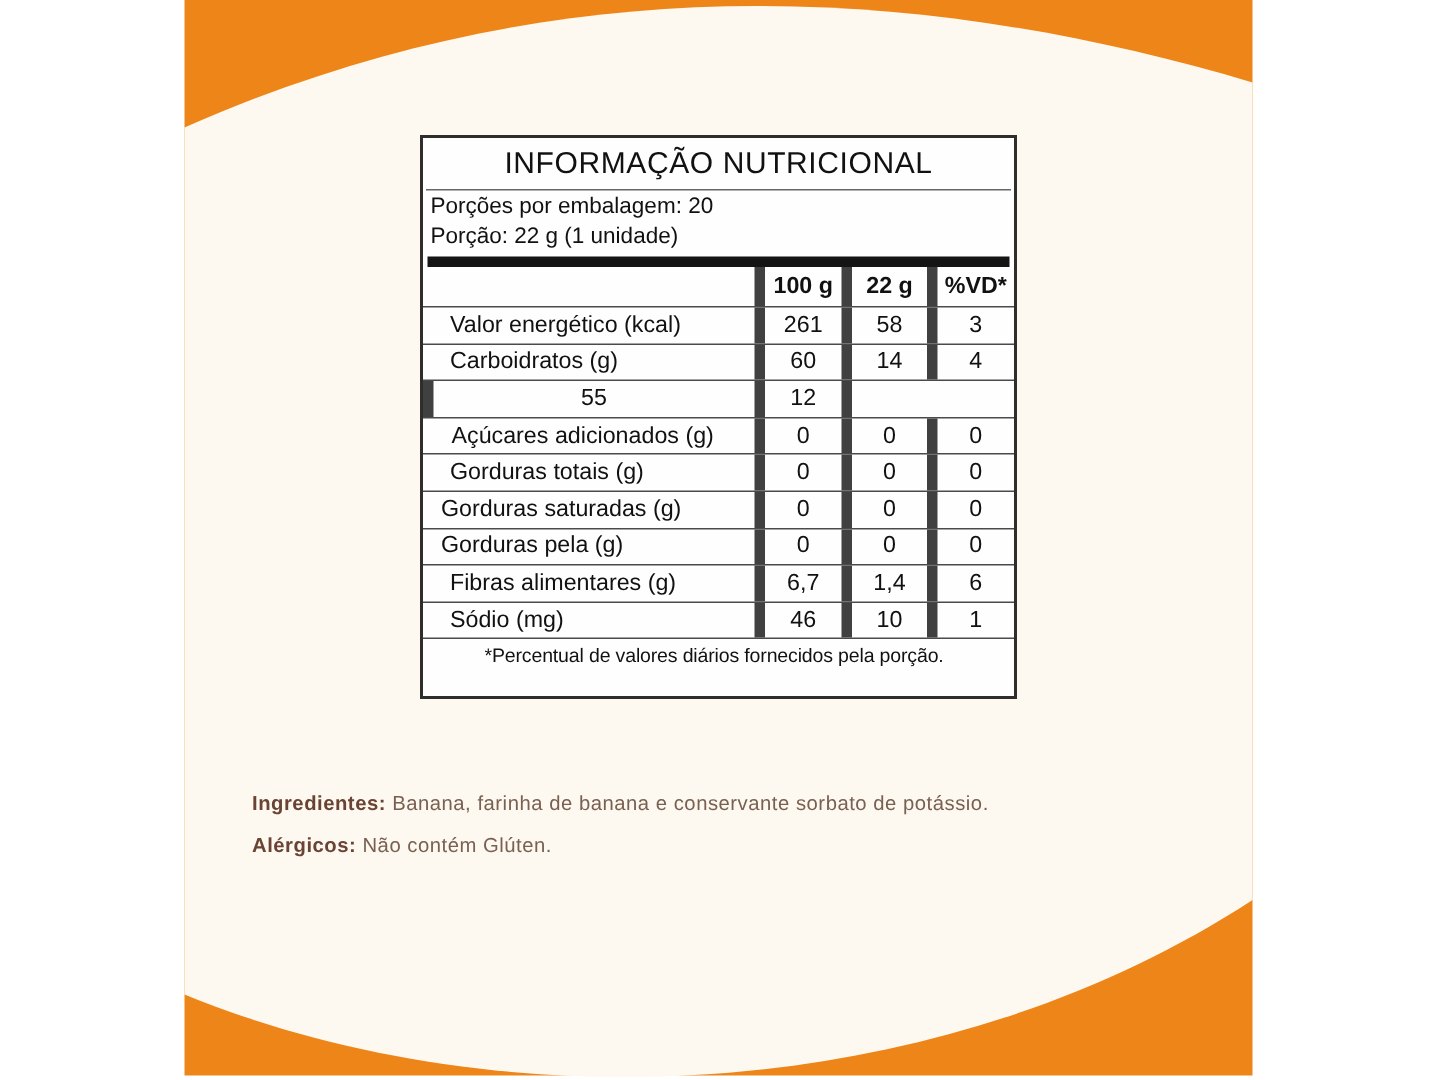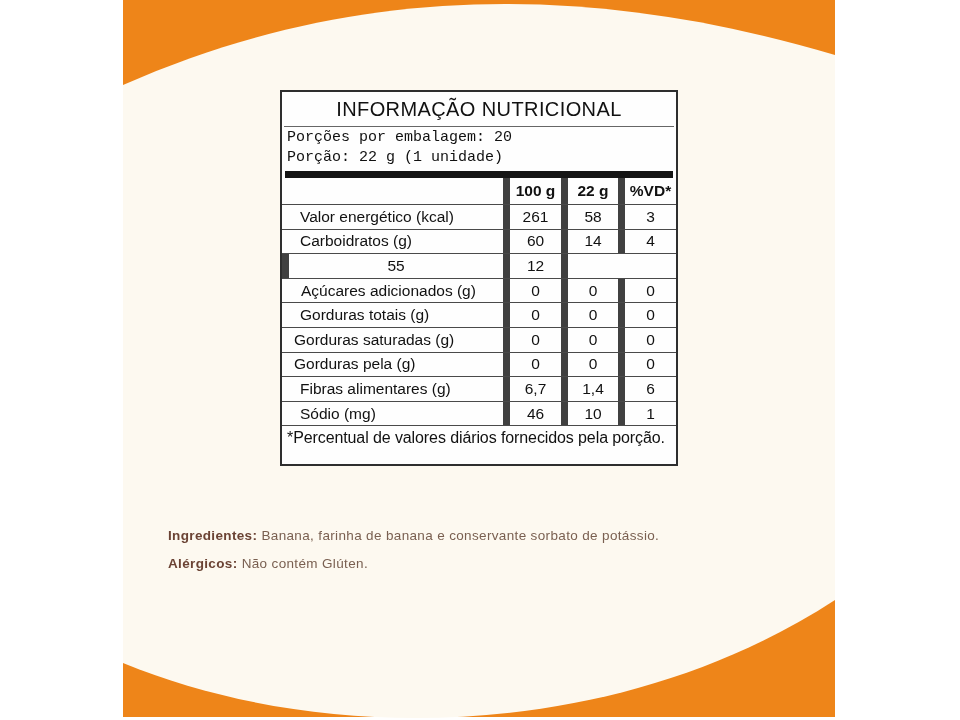--- a/index.html
+++ b/index.html
@@ -10,32 +10,32 @@
   
   .ntable{
     position:absolute;left:280px;top:90px;width:398px;height:376px;
     box-sizing:border-box;border:2px solid #2e2e2e;background:#fefefe;
     color:#111;
   }
   .t-title{height:34px;line-height:34px;text-align:center;font-weight:normal;
     font-size:20px;letter-spacing:.4px;white-space:nowrap;}
   .t-hr{height:0;border-top:1px solid #666;margin:0 2px;}
   .t-portions{padding:1px 0 0 5px;font-size:15px;}
-  .t-portions div{height:20px;line-height:20px;white-space:nowrap;font-family:Liberation Mono, monospace;}
+  .t-portions div{height:20px;line-height:20px;white-space:nowrap;}
   .t-thickbar{height:7px;background:#141414;margin:3px 3px 0 3px;}
   .grid-row{display:grid;grid-template-columns:221px 58px 57px 1fr;}
   .grid-row .cell{box-sizing:border-box;display:flex;align-items:center;font-size:15.5px;white-space:nowrap;overflow:hidden;}
   .grid-row .label{padding-left:18px;justify-content:flex-start;}
   .grid-row .label.ind1{padding-left:12px;}
   .grid-row .label.ind2{padding-left:19px;}
   .grid-row .val{justify-content:center;border-left:7px solid #404040;}
   .hdr{height:26px;border-bottom:1px solid #4a4a4a;}
   .hdr .cell{font-weight:bold;}
   .drow{height:23.6px;border-bottom:1px solid #4a4a4a;}
-  .t-footnote{padding:3px 0 0 5px;font-size:16px;letter-spacing:-.1px;white-space:nowrap;}
+  .t-footnote{padding:3px 0 0 5px;font-size:13px;letter-spacing:-.1px;white-space:nowrap;margin-left:36px;}
 
   
   .info-line{position:absolute;left:168px;font-size:13.5px;letter-spacing:.35px;
     color:#7a6051;white-space:nowrap;}
   .info-line b{color:#6b4334;font-weight:bold;}
   .ingredients-line{top:528px;}
   .allergens-line{top:556px;}
 </style>
 </head>
 <body>

